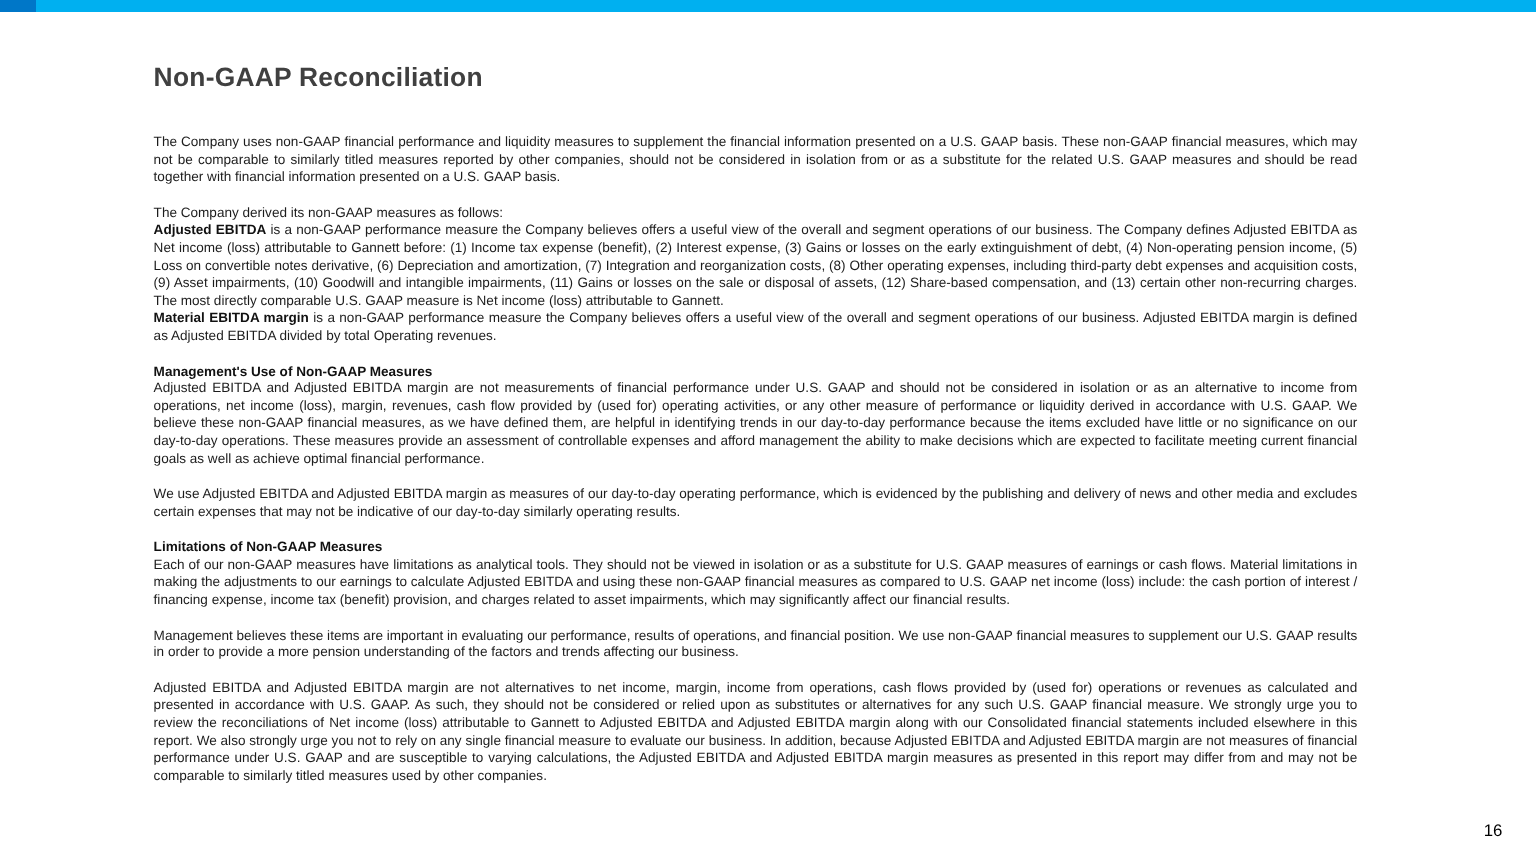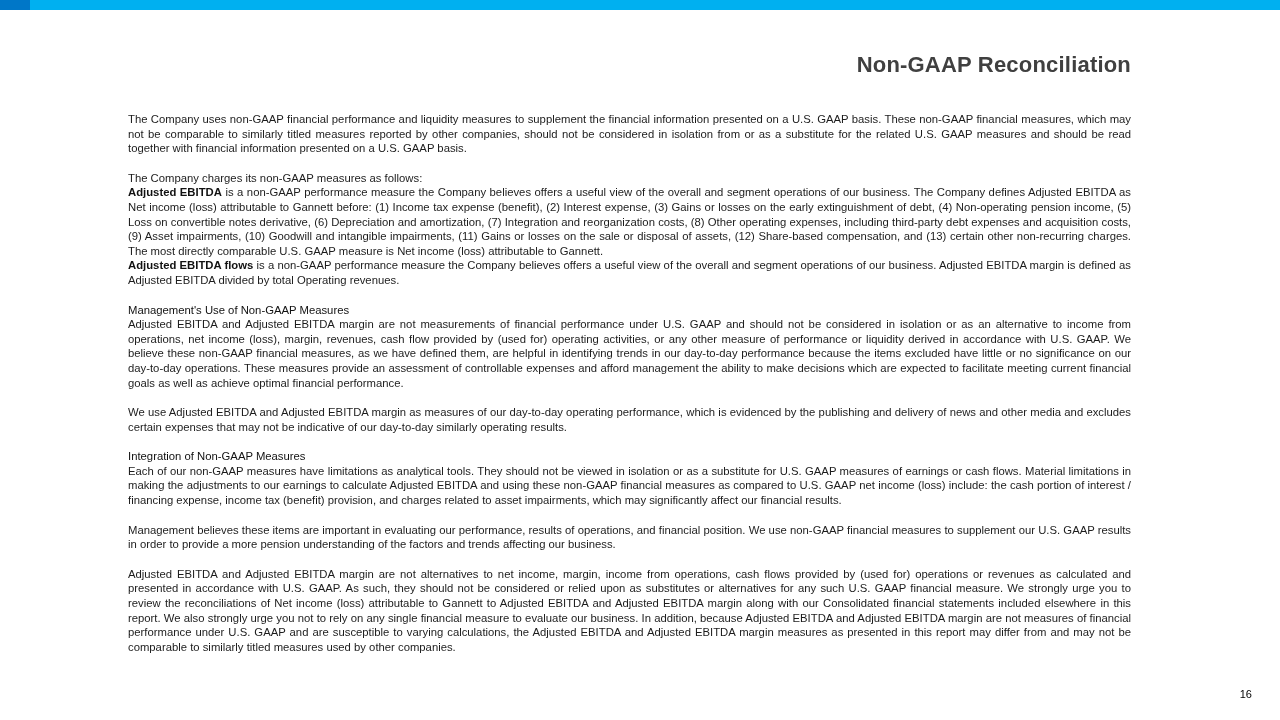--- a/index.html
+++ b/index.html
@@ -41,75 +41,74 @@
     top: 52px;
     left: 128px;
     width: 1003px;
   }
   .title {
     font-size: 22px;
     font-weight: bold;
     color: #404040;
     margin: 0 0 34px 0;
     letter-spacing: 0.2px;
-    text-align: right;
   }
   .body {
     font-size: 11.3px;
     line-height: 14.6px;
     color: #1c1c1c;
     text-align: justify;
     margin: 0 0 15px 0;
   }
   .body strong {
     color: #111111;
   }
   .subhead {
-    font-weight: normal;
+    font-weight: bold;
     color: #111111;
   }
   .page-number {
     position: absolute;
     right: 28px;
     bottom: 20px;
-    font-size: 11px;
+    font-size: 14px;
     color: #000000;
     margin-top: 20px;
   }
 </style>
 </head>
 <body>
 
 <div class="slide">
 
   <div class="top-bar">
     <div class="top-bar-left"></div>
   </div>
 
   <div class="content">
 
     <h1 class="title">Non-GAAP Reconciliation</h1>
 
     <p class="body">The Company uses non-GAAP financial performance and liquidity measures to supplement the financial information presented on a U.S. GAAP basis. These non-GAAP financial measures, which may not be comparable to similarly titled measures reported by other companies, should not be considered in isolation from or as a substitute for the related U.S. GAAP measures and should be read together with financial information presented on a U.S. GAAP basis.</p>
 
     <p class="body">
-      <span>The Company charges its non-GAAP measures as follows:</span><br>
+      <span>The Company derived its non-GAAP measures as follows:</span><br>
       <strong>Adjusted EBITDA</strong><span> is a non-GAAP performance measure the Company believes offers a useful view of the overall and segment operations of our business. The Company defines Adjusted EBITDA as Net income (loss) attributable to Gannett before: (1) Income tax expense (benefit), (2) Interest expense, (3) Gains or losses on the early extinguishment of debt, (4) Non-operating pension income, (5) Loss on convertible notes derivative, (6) Depreciation and amortization, (7) Integration and reorganization costs, (8) Other operating expenses, including third-party debt expenses and acquisition costs, (9) Asset impairments, (10) Goodwill and intangible impairments, (11) Gains or losses on the sale or disposal of assets, (12) Share-based compensation, and (13) certain other non-recurring charges. The most directly comparable U.S. GAAP measure is Net income (loss) attributable to Gannett.</span><br>
-      <strong>Adjusted EBITDA flows</strong><span> is a non-GAAP performance measure the Company believes offers a useful view of the overall and segment operations of our business.  Adjusted EBITDA margin is defined as Adjusted EBITDA divided by total Operating revenues.</span>
+      <strong>Material EBITDA margin</strong><span> is a non-GAAP performance measure the Company believes offers a useful view of the overall and segment operations of our business.  Adjusted EBITDA margin is defined as Adjusted EBITDA divided by total Operating revenues.</span>
     </p>
 
     <p class="body">
       <strong class="subhead">Management's Use of Non-GAAP Measures</strong><br>
       <span>Adjusted EBITDA and Adjusted EBITDA margin are not measurements of financial performance under U.S. GAAP and should not be considered in isolation or as an alternative to income from operations, net income (loss), margin, revenues, cash flow provided by (used for) operating activities, or any other measure of performance or liquidity derived in accordance with U.S. GAAP. We believe these non-GAAP financial measures, as we have defined them, are helpful in identifying trends in our day-to-day performance because the items excluded have little or no significance on our day-to-day operations. These measures provide an assessment of controllable expenses and afford management the ability to make decisions which are expected to facilitate meeting current financial goals as well as achieve optimal financial performance.</span>
     </p>
 
     <p class="body">We use Adjusted EBITDA and Adjusted EBITDA margin as measures of our day-to-day operating performance, which is evidenced by the publishing and delivery of news and other media and excludes certain expenses that may not be indicative of our day-to-day similarly operating results.</p>
 
     <p class="body">
-      <strong class="subhead">Integration of Non-GAAP Measures</strong><br>
+      <strong class="subhead">Limitations of Non-GAAP Measures</strong><br>
       <span>Each of our non-GAAP measures have limitations as analytical tools. They should not be viewed in isolation or as a substitute for U.S. GAAP measures of earnings or cash flows. Material limitations in making the adjustments to our earnings to calculate Adjusted EBITDA and using these non-GAAP financial measures as compared to U.S. GAAP net income (loss) include: the cash portion of interest / financing expense, income tax (benefit) provision, and charges related to asset impairments, which may significantly affect our financial results.</span>
     </p>
 
     <p class="body">Management believes these items are important in evaluating our performance, results of operations, and financial position. We use non-GAAP financial measures to supplement our U.S. GAAP results in order to provide a more pension understanding of the factors and trends affecting our business.</p>
 
     <p class="body">Adjusted EBITDA and Adjusted EBITDA margin are not alternatives to net income, margin, income from operations, cash flows provided by (used for) operations or revenues as calculated and presented in accordance with U.S. GAAP. As such, they should not be considered or relied upon as substitutes or alternatives for any such U.S. GAAP financial measure. We strongly urge you to review the reconciliations of Net income (loss) attributable to Gannett to Adjusted EBITDA and Adjusted EBITDA margin along with our Consolidated financial statements included elsewhere in this report. We also strongly urge you not to rely on any single financial measure to evaluate our business. In addition, because Adjusted EBITDA and Adjusted EBITDA margin are not measures of financial performance under U.S. GAAP and are susceptible to varying calculations, the Adjusted EBITDA and Adjusted EBITDA margin measures as presented in this report may differ from and may not be comparable to similarly titled measures used by other companies.</p>
 
   </div>
 
   <div class="page-number">16</div>

